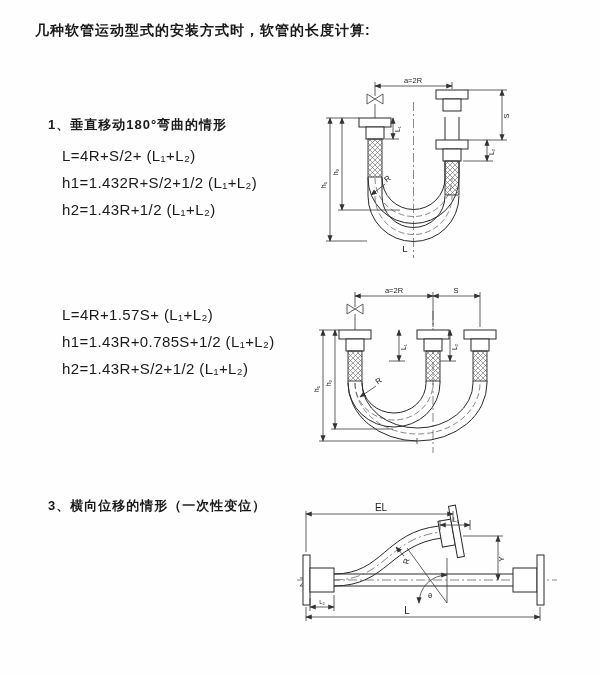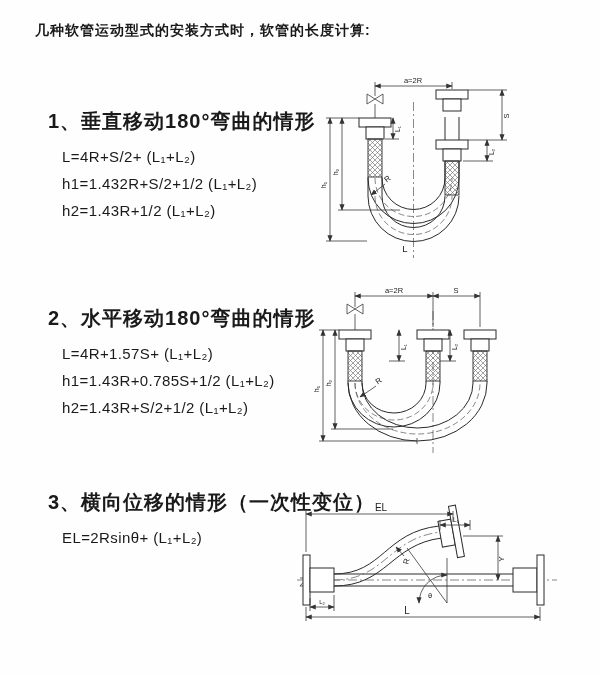--- a/index.html
+++ b/index.html
@@ -1,20 +1,20 @@
 <!DOCTYPE html>
 <html><head>
 <meta charset="utf-8">
 <style>
   html,body{margin:0;padding:0;}
   body{width:600px;height:675px;background:#fefefe;position:relative;overflow:hidden;
        font-family:"Liberation Sans","DejaVu Sans",sans-serif;color:#1a1a1a;}
   .page-title{position:absolute;left:35px;top:22px;font-size:14px;font-weight:bold;letter-spacing:1px;}
   .section{position:absolute;left:48px;}
-  .sec-heading{font-size:20px;font-weight:bold;letter-spacing:1px;margin:4px 0 8px 0;}
+  .sec-heading{font-size:13px;font-weight:bold;letter-spacing:1px;margin:12px 0 8px 0;}
   .formula{font-size:15px;letter-spacing:.4px;line-height:27px;margin-left:14px;white-space:nowrap;}
   #section-1{top:104px;}
   #section-2{top:301px;}
   #section-3{top:485px;}
   .diagram{position:absolute;}
   #diagram-1{left:315px;top:70px;}
   #diagram-2{left:313px;top:283px;}
   #diagram-3{left:295px;top:500px;}
   svg{display:block;}
   svg text{font-family:"Liberation Sans","DejaVu Sans",sans-serif;fill:#222;}
@@ -30,29 +30,27 @@
 <div class="page-title">几种软管运动型式的安装方式时，软管的长度计算:</div>
 
 <div class="section" id="section-1">
   <div class="sec-heading">1、垂直移动180°弯曲的情形</div>
   <div class="formula">L=4R+S/2+ (L₁+L₂)</div>
   <div class="formula">h1=1.432R+S/2+1/2 (L₁+L₂)</div>
   <div class="formula">h2=1.43R+1/2 (L₁+L₂)</div>
 </div>
 
 <div class="section" id="section-2">
-  <div class="sec-heading">2、水平移动180°弯曲的情形</div>
   <div class="formula">L=4R+1.57S+ (L₁+L₂)</div>
   <div class="formula">h1=1.43R+0.785S+1/2 (L₁+L₂)</div>
   <div class="formula">h2=1.43R+S/2+1/2 (L₁+L₂)</div>
 </div>
 
 <div class="section" id="section-3">
   <div class="sec-heading">3、横向位移的情形（一次性变位）</div>
-  <div class="formula">EL=2Rsinθ+ (L₁+L₂)</div>
 </div>
 
 <div class="diagram" id="diagram-1">
 <svg width="280" height="195" viewBox="0 0 280 195">
   <defs>
     <marker id="arr1" viewBox="0 0 10 10" refX="9" refY="5" markerWidth="8" markerHeight="8" orient="auto-start-reverse">
       <path d="M0,1 L10,5 L0,9 z" fill="#333"></path>
     </marker>
     <pattern id="hatch1" width="5" height="5" patternUnits="userSpaceOnUse">
       <path d="M0,0 L5,5 M5,0 L0,5" stroke="#666" stroke-width=".6"></path>

